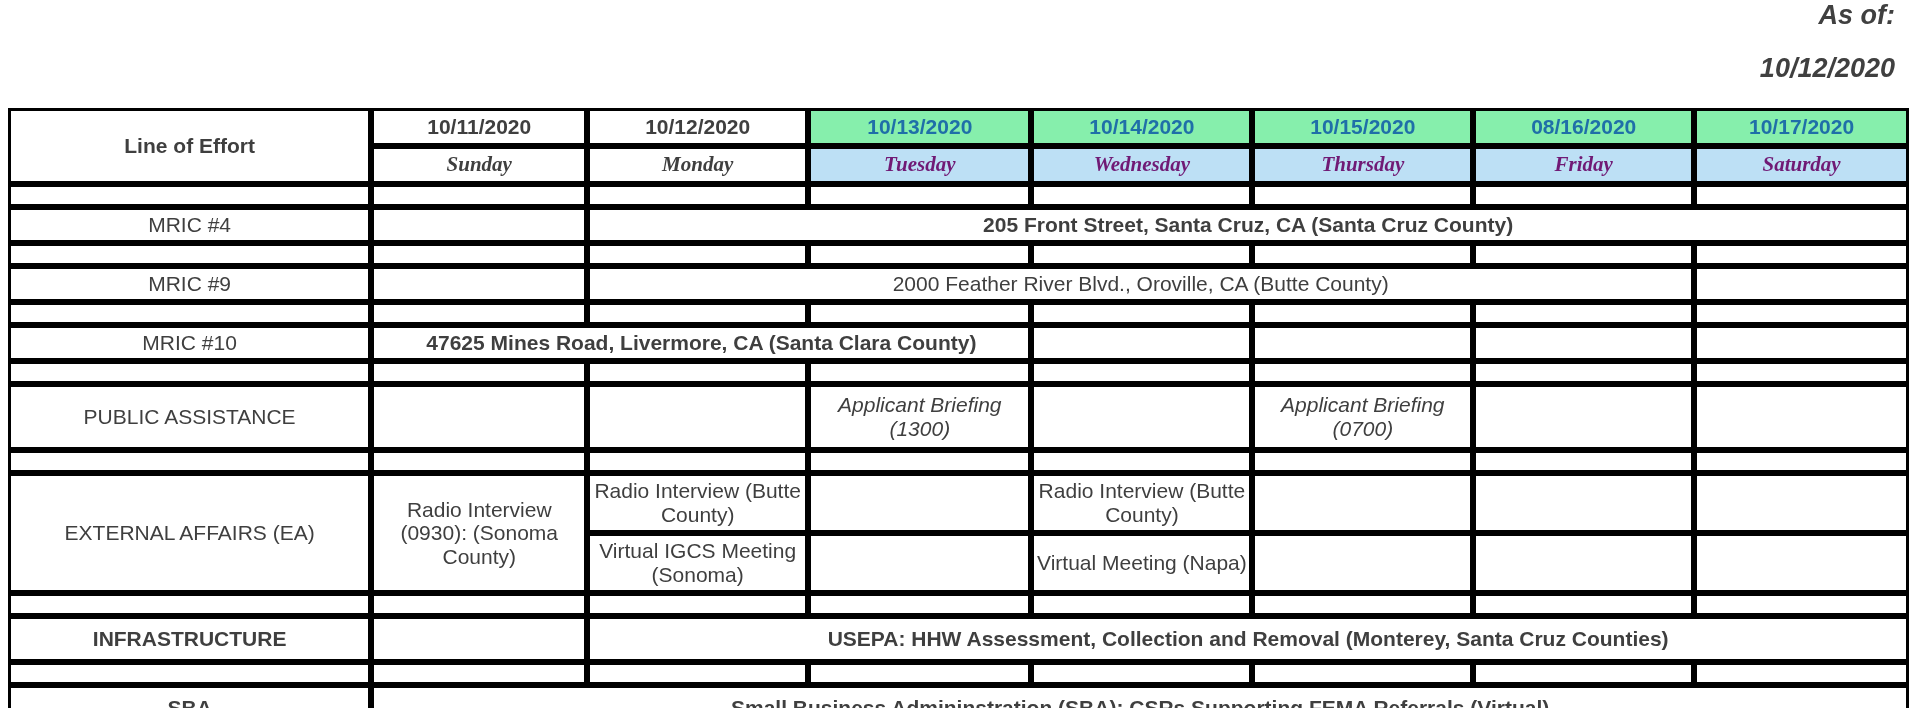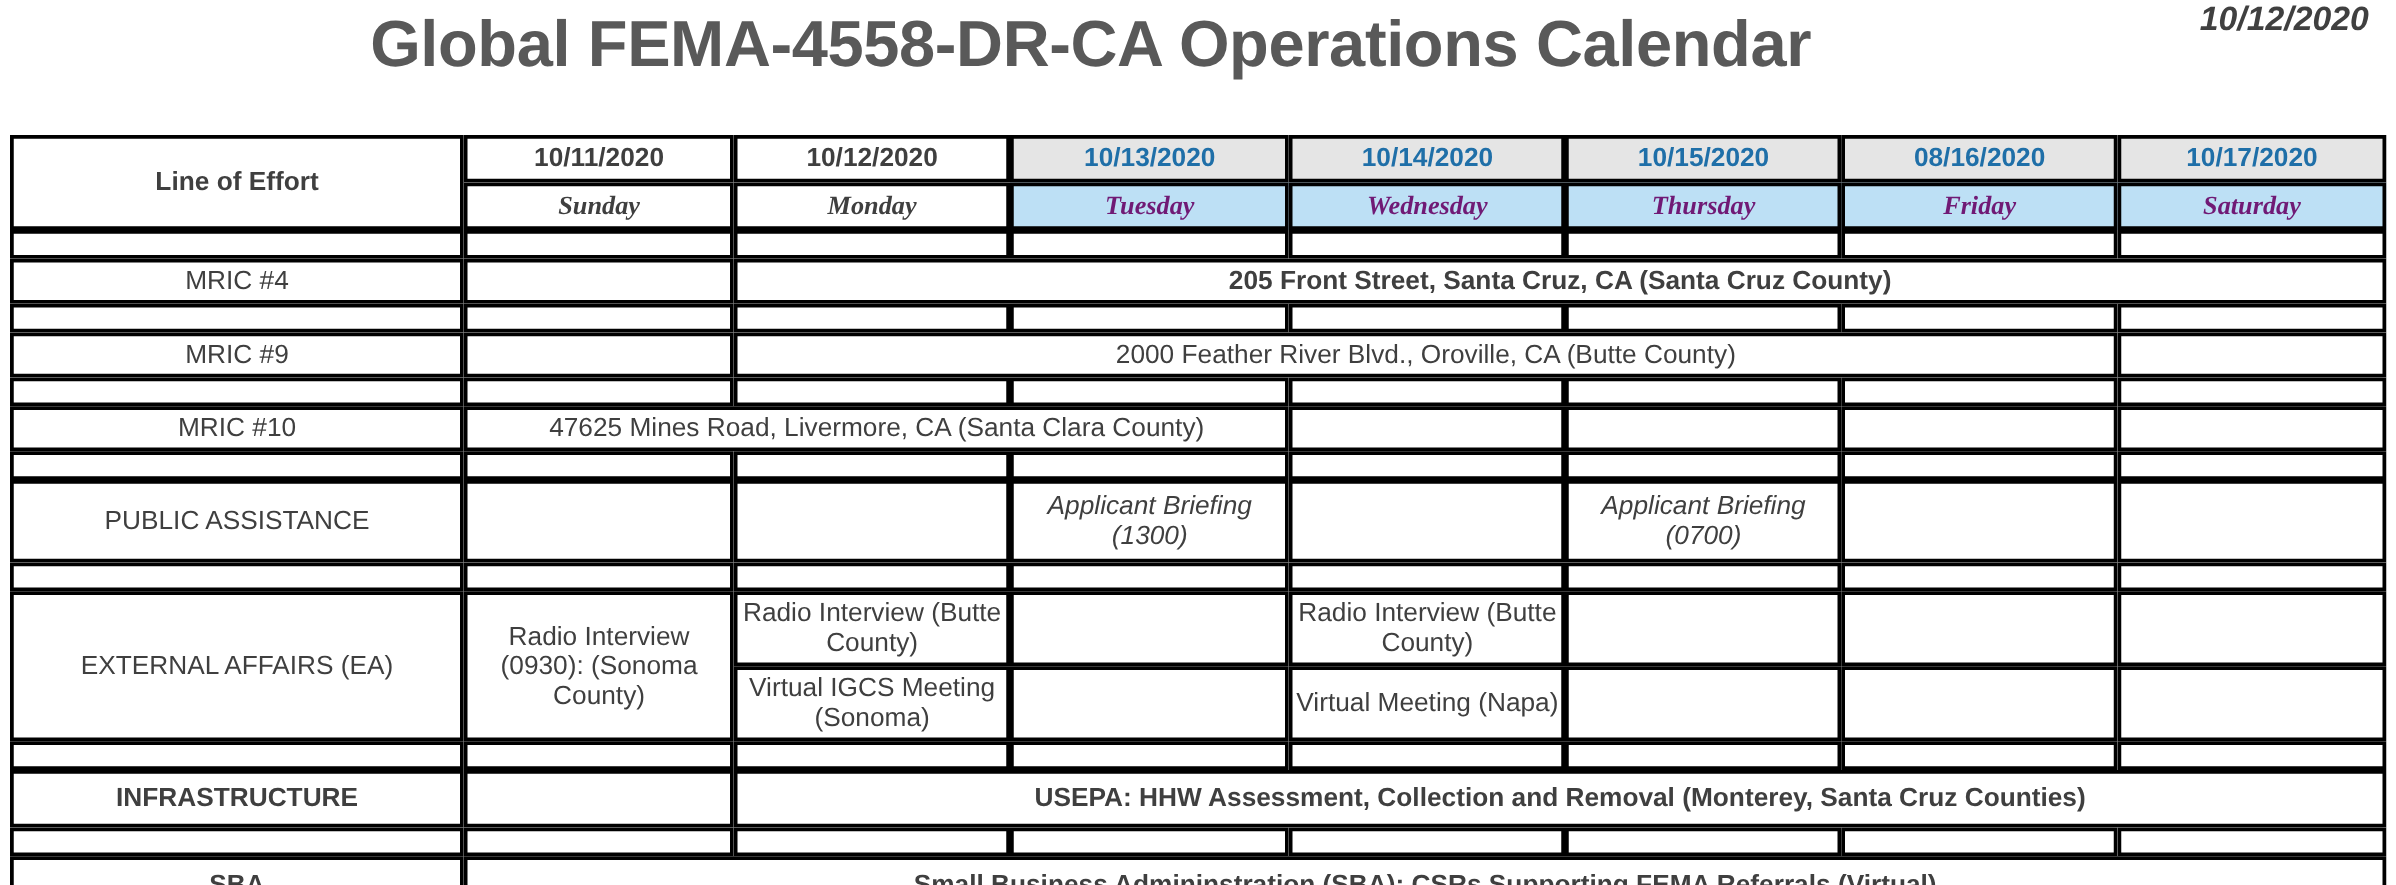--- a/index.html
+++ b/index.html
@@ -47,53 +47,53 @@
   }
 
   
   .loe-head{
     background:#f2f2f2;font-size:29px;font-weight:bold;color:#595959;
     height:66px;
   }
   .datecell{
     background:#f2f2f2;font-weight:bold;font-size:22px;color:#262626;height:32px;
   }
-  .datecell.wk{background:#e5e5e5;color:#1f6fa8;margin-top:23px;}
+  .datecell.wk{background:#86efac;color:#1f6fa8;margin-top:23px;}
   .daycell{
     background:#f2f2f2;font-weight:bold;font-style:italic;font-size:22px;color:#262626;height:32px;font-family:Liberation Serif, serif;
   }
   .daycell.wk{background:#bde0f5;color:#701a75;}
 
   .spacer td{height:17px;border:3px solid #000;background:#ffffff;}
 
   .loe{font-size:23px;color:#3f3f3f;font-weight:normal;}
   .loe.b{font-weight:bold;}
 
   .r-mric{height:36px;}
   .r-pa{height:66px;padding-left:48px;}
   .r-ea{height:60px;}
   .r-inf{height:46px;}
   .r-sba{height:46px;}
   .tan{background:#f8e0bc;color:#3f3f3f;font-weight:bold;}
   .blue{background:#84c5ea;color:#3f3f3f;font-weight:normal;}
-  .salmon{background:#f4b195;color:#3f3f3f;font-weight:normal;}
+  .salmon{background:#f4b195;color:#3f3f3f;font-weight:bold;}
   .green{background:#17b54a;color:#2d2d2d;font-weight:normal;font-size:22px;font-style:italic;}
   .pink{background:#ff66cc;color:#4d2040;font-weight:normal;font-size:22px;}
   .yellow{background:#ffff00;color:#3f3f3f;font-weight:bold;font-size:22px;}
   .olive{background:#4a5526;color:#ffffff;font-weight:bold;font-size:22px;}
   .two-line{line-height:1.2;}
 </style>
 </head>
 <body>
 
 <div class="page">
 
   <div class="titlebar">
-    <div class="main-title">Global FEMA-4558-DR-CA Operations Calendar</div>
     <div class="asof">
+      <span class="l1">As of:</span>
       <span class="l2">10/12/2020</span>
     </div>
   </div>
 
   <table class="cal">
     <colgroup>
       <col style="width:296px">
       <col style="width:176px">
       <col style="width:180px">
       <col style="width:182px">

